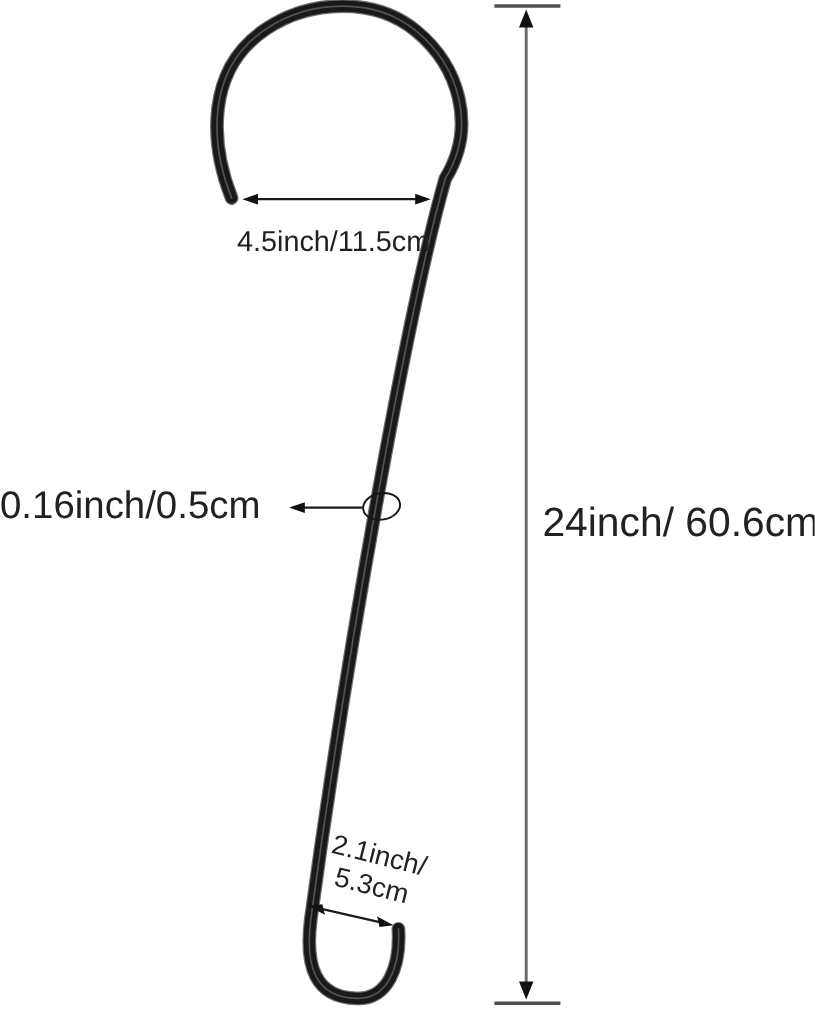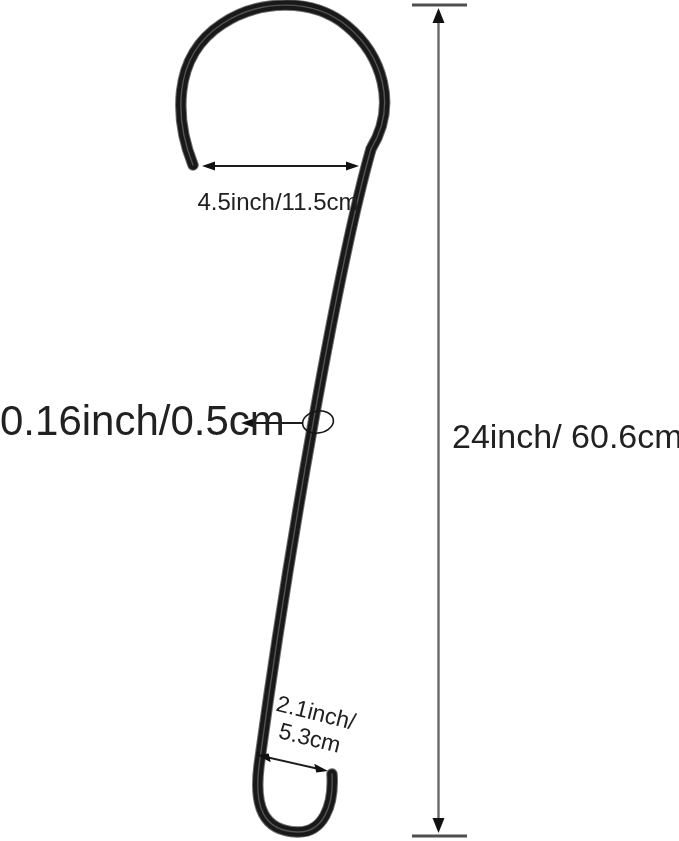--- a/index.html
+++ b/index.html
@@ -21,21 +21,21 @@
   .len-line{stroke:#696969;stroke-width:2.4;fill:none;}
   .len-tick{stroke:#4f4f4f;stroke-width:3;fill:none;}
   .thick-circle{fill:none;stroke:#151515;stroke-width:1.6;}
   
   .label{
     position:absolute;
     color:#212121;
     white-space:nowrap;
   }
   .top-label{left:196px;top:188px;width:164px;text-align:center;font-size:24px;line-height:28px;}
-  .left-label{left:0px;top:402px;width:236px;text-align:left;font-size:42px;line-height:38px;}
+  .left-label{left:0px;top:402px;width:236px;text-align:left;font-size:32px;line-height:38px;}
   .right-label{left:452px;top:417px;font-size:34px;line-height:38px;}
   .bottom-label{
     left:261px;top:699px;width:104px;
     font-size:23px;line-height:26px;text-align:center;
     transform:rotate(14deg);
     transform-origin:center center;
   }
 </style>
 </head>
 <body>

